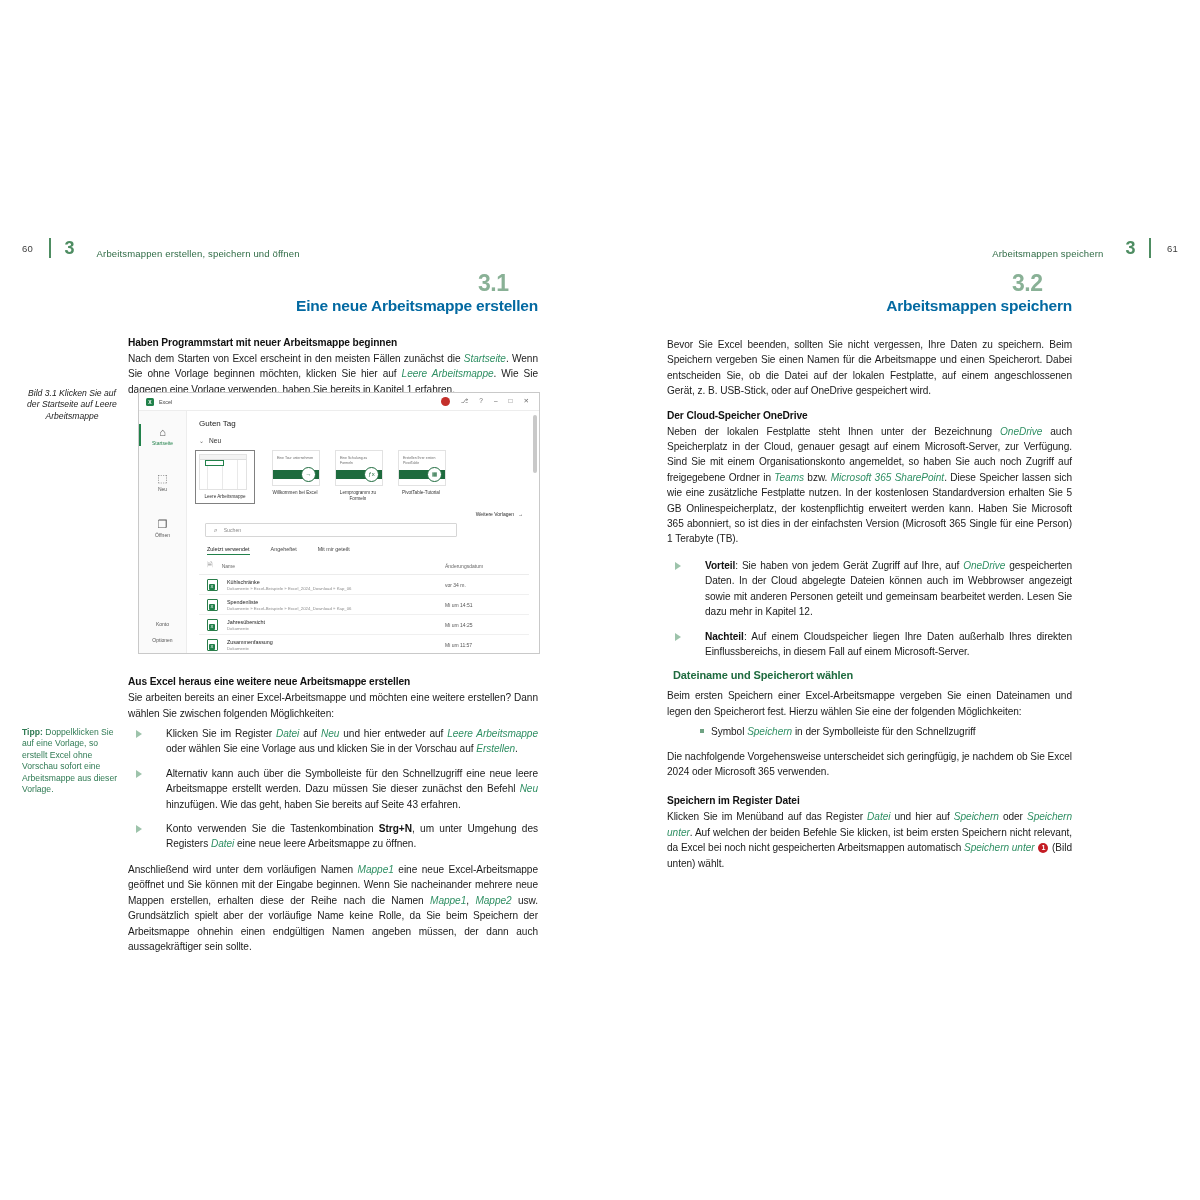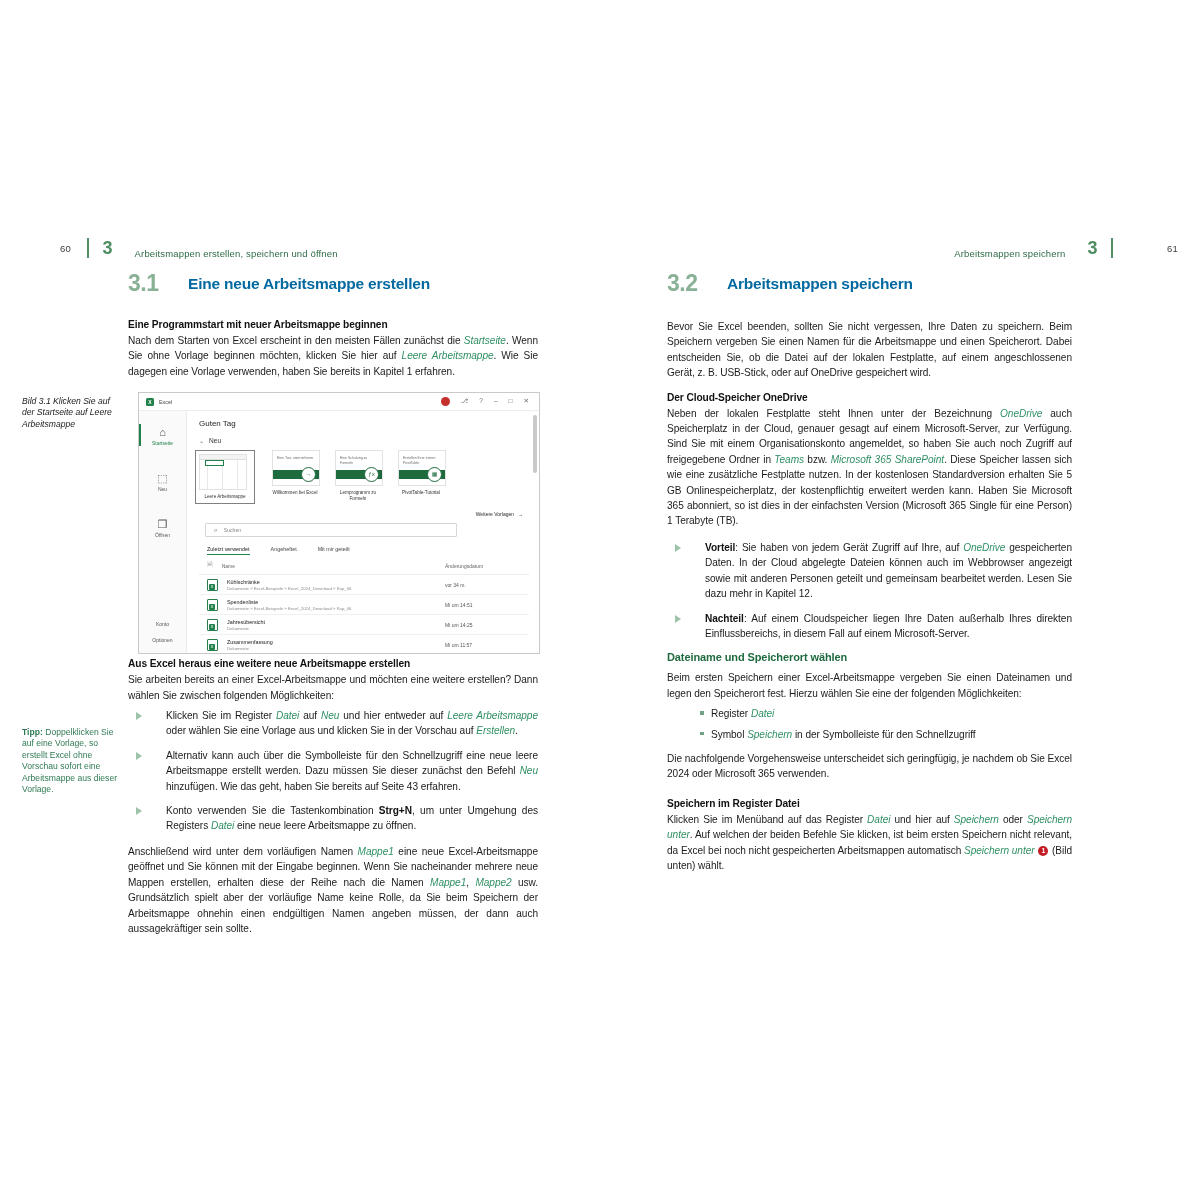--- a/index.html
+++ b/index.html
@@ -8,37 +8,37 @@
     font-family:"Liberation Sans", sans-serif;
     color:#1a1a1a;-webkit-font-smoothing:antialiased;
     overflow:hidden;position:relative;
   }
   .spread{position:absolute;inset:0;}
 
   
   .runhead{position:absolute;top:238px;height:20px;display:flex;align-items:center;}
   .runhead.left{left:22px;}
   .runhead.right{right:22px;}
-  .folio{font-size:9.5px;color:#3d3d3d;letter-spacing:.2px;margin-left:38px;}
+  .folio{font-size:9.5px;color:#3d3d3d;letter-spacing:.2px;}
   .chapnum{font-size:18px;font-weight:bold;color:#4e8d62;line-height:1;}
   .vrule{width:1.6px;height:20px;background:#4e8d62;}
   .runtitle{font-size:9.5px;color:#2f6b45;letter-spacing:.15px;margin-top:10px;}
 
   
   .col{position:absolute;top:270px;}
   .col.left{left:128px;width:410px;}
   .col.right{left:667px;width:405px;}
 
   
-  .sec-head{display:flex;align-items:center;margin-bottom:22px;}
+  .sec-head{display:flex;align-items:flex-end;margin-bottom:22px;flex-direction:column;}
   .sec-num{font-size:23px;font-weight:bold;color:#89b196;width:60px;letter-spacing:-.5px;}
   .sec-title{font-size:15.5px;font-weight:bold;color:#0369a1;letter-spacing:-.2px;}
 
   h3.sub{font-size:10.2px;font-weight:bold;color:#111;margin:0 0 3px 0;letter-spacing:-.1px;}
-  h3.sub.green{color:#1f6b3f;font-size:11px;margin-bottom:7px;}
+  h3.sub.green{color:#1f6b3f;font-size:11px;margin-bottom:7px;margin-left:6px;}
 
   p.body{
     font-size:10.1px;line-height:15.4px;margin:0 0 11px 0;
     text-align:justify;color:#1b1b1b;letter-spacing:-.05px;
   }
   p.tight{margin-bottom:5px;}
   i.em{font-style:italic;color:#2f8f63;}
   b.kbd{font-weight:bold;color:#111;}
 
   
@@ -55,21 +55,21 @@
   ul.sq > li{
     position:relative;padding-left:44px;margin-bottom:5px;
     font-size:10.1px;line-height:15.4px;letter-spacing:-.05px;
   }
   ul.sq > li::before{
     content:"";position:absolute;left:33px;top:5px;width:3.6px;height:3.6px;background:#6fa383;
   }
 
   
   .marginnote{position:absolute;width:100px;font-size:8.6px;line-height:11.4px;}
-  .marginnote.caption{left:22px;top:396px;font-style:italic;color:#1b1b1b;}
+  .marginnote.caption{left:22px;top:388px;font-style:italic;color:#1b1b1b;text-align:center;}
   .marginnote.tip{left:22px;top:727px;color:#2f7a53;}
   .marginnote.tip b{color:#2f7a53;}
 
   
   .notebox{
     border:1px solid #e8c96a;background:#fdf8e8;border-radius:7px;
     padding:9px 13px 10px 13px;margin:2px 0 20px 0;
   }
   .notebox p{margin:0;font-size:8.9px;line-height:13.4px;color:#1b1b1b;letter-spacing:-.05px;}
   .circnum{
@@ -193,21 +193,21 @@
     <b>Tipp:</b><span> Doppelklicken Sie auf eine Vorlage, so erstellt Excel ohne Vorschau sofort eine Arbeitsmappe aus dieser Vorlage.</span>
   </div>
 
   <div class="col left">
 
     <div class="sec-head">
       <span class="sec-num">3.1</span>
       <span class="sec-title">Eine neue Arbeitsmappe erstellen</span>
     </div>
 
-    <h3 class="sub">Eine Programmstart mit neuer Arbeitsmappe beginnen</h3>
+    <h3 class="sub">Haben Programmstart mit neuer Arbeitsmappe beginnen</h3>
 
     <p class="body"><span>Nach dem Starten von Excel erscheint in den meisten Fällen zunächst die </span><i class="em">Startseite</i><span>. Wenn Sie ohne Vorlage beginnen möchten, klicken Sie hier auf </span><i class="em">Leere Arbeitsmappe</i><span>. Wie Sie dagegen eine Vorlage verwenden, haben Sie bereits in Kapitel 1 erfahren.</span></p>
 
     <div style="height:268px;"></div>
 
     <h3 class="sub">Aus Excel heraus eine weitere neue Arbeitsmappe erstellen</h3>
     <p class="body tight">Sie arbeiten bereits an einer Excel-Arbeitsmappe und möchten eine weitere erstellen? Dann wählen Sie zwischen folgenden Möglichkeiten:</p>
 
     <ul class="tri">
       <li><span>Klicken Sie im Register </span><i class="em">Datei</i><span> auf </span><i class="em">Neu</i><span> und hier entweder auf </span><i class="em">Leere Arbeitsmappe</i><span> oder wählen Sie eine Vorlage aus und klicken Sie in der Vorschau auf </span><i class="em">Erstellen</i><span>.</span></li>
@@ -233,21 +233,20 @@
     <ul class="tri">
       <li><b class="kbd">Vorteil</b><span>: Sie haben von jedem Gerät Zugriff auf Ihre, auf </span><i class="em">OneDrive</i><span> gespeicherten Daten. In der Cloud abgelegte Dateien können auch im Webbrowser angezeigt sowie mit anderen Personen geteilt und gemeinsam bearbeitet werden. Lesen Sie dazu mehr in Kapitel 12.</span></li>
       <li><b class="kbd">Nachteil</b><span>: Auf einem Cloudspeicher liegen Ihre Daten außerhalb Ihres direkten Einflussbereichs, in diesem Fall auf einem Microsoft-Server.</span></li>
     </ul>
 
 
     <h3 class="sub green">Dateiname und Speicherort wählen</h3>
     <p class="body tight">Beim ersten Speichern einer Excel-Arbeitsmappe vergeben Sie einen Dateinamen und legen den Speicherort fest. Hierzu wählen Sie eine der folgenden Möglichkeiten:</p>
 
     <ul class="sq">
-      <li><span>Register </span><i class="em">Datei</i></li>
       <li><span>Symbol </span><i class="em">Speichern</i><span> in der Symbolleiste für den Schnellzugriff</span></li>
     </ul>
 
     <p class="body">Die nachfolgende Vorgehensweise unterscheidet sich geringfügig, je nachdem ob Sie Excel 2024 oder Microsoft 365 verwenden.</p>
 
     <h3 class="sub" style="margin-top:16px;">Speichern im Register Datei</h3>
     <p class="body"><span>Klicken Sie im Menüband auf das Register </span><i class="em">Datei</i><span> und hier auf </span><i class="em">Speichern</i><span> oder </span><i class="em">Speichern unter</i><span>. Auf welchen der beiden Befehle Sie klicken, ist beim ersten Speichern nicht relevant, da Excel bei noch nicht gespeicherten Arbeitsmappen automatisch </span><i class="em">Speichern unter</i> <span class="circnum">1</span><span> (Bild unten) wählt.</span></p>
   </div>
 
   <div class="shot">

